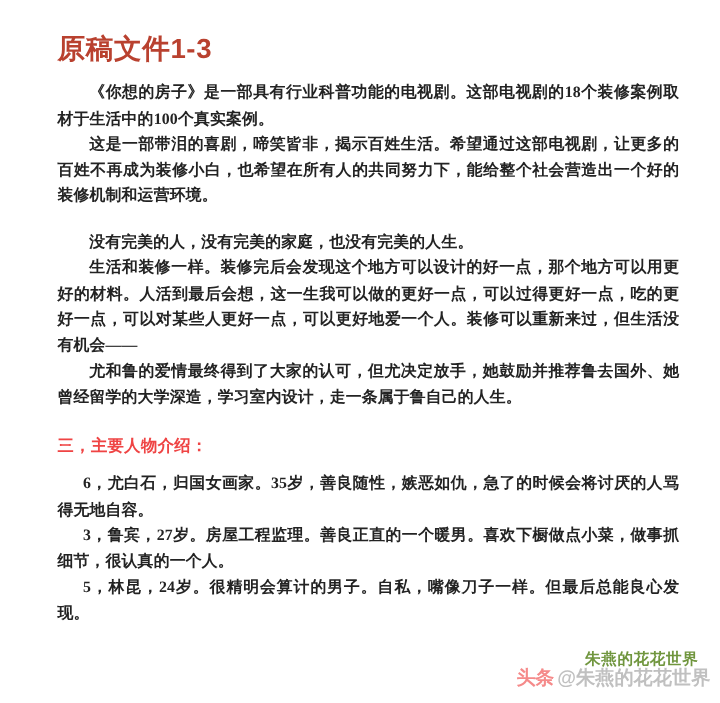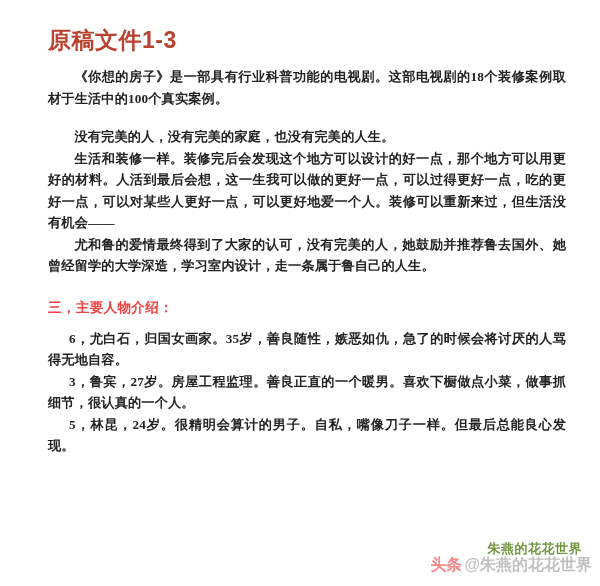--- a/index.html
+++ b/index.html
@@ -131,28 +131,29 @@
 <body>
 
 <div class="page">
 
   <div class="doc-title">原稿文件1-3</div>
 
   <div class="body-col">
 
     <p class="para indent">《你想的房子》是一部具有行业科普功能的电视剧。这部电视剧的18个装修案例取材于生活中的100个真实案例。</p>
 
+    <p class="para indent">这是一部带泪的喜剧，啼笑皆非，揭示百姓生活。希望通过这部电视剧，让更多的百姓不再成为装修小白，也希望在所有人的共同努力下，能给整个社会营造出一个好的装修机制和运营环境。</p>
 
     <div class="gap-md"></div>
 
     <p class="para indent">没有完美的人，没有完美的家庭，也没有完美的人生。</p>
 
     <p class="para indent">生活和装修一样。装修完后会发现这个地方可以设计的好一点，那个地方可以用更好的材料。人活到最后会想，这一生我可以做的更好一点，可以过得更好一点，吃的更好一点，可以对某些人更好一点，可以更好地爱一个人。装修可以重新来过，但生活没有机会——</p>
 
-    <p class="para indent">尤和鲁的爱情最终得到了大家的认可，没有完美的人，她鼓励并推荐鲁去国外、她曾经留学的大学深造，学习室内设计，走一条属于鲁自己的人生。</p>
+    <p class="para indent">尤和鲁的爱情最终得到了大家的认可，但尤决定放手，她鼓励并推荐鲁去国外、她曾经留学的大学深造，学习室内设计，走一条属于鲁自己的人生。</p>
 
     <div class="gap-lg"></div>
 
     <p class="section-head">三，主要人物介绍：</p>
 
     <div class="gap-sm"></div>
 
     <p class="char-item">6，尤白石，归国女画家。35岁，善良随性，嫉恶如仇，急了的时候会将讨厌的人骂得无地自容。</p>
 
 

